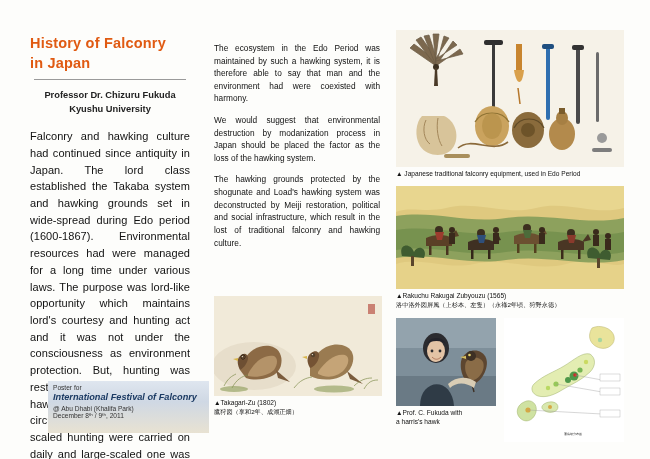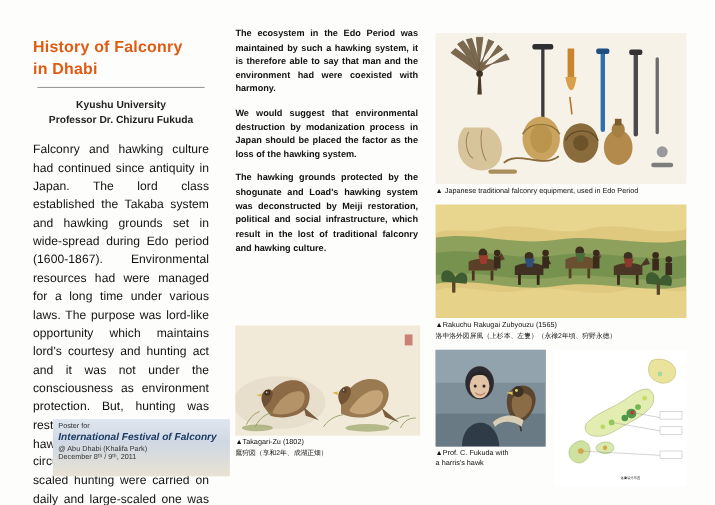--- a/index.html
+++ b/index.html
@@ -55,21 +55,21 @@
     padding:3px 5px;
     box-sizing:border-box;
     overflow:hidden;
   }
   .poster-line1{font-size:6.6px;color:#333;}
   .poster-line2{font-size:9.2px;font-weight:bold;color:#1b3a63;font-style:italic;line-height:1.15;margin-top:1px;}
   .poster-line3{font-size:6.6px;color:#333;margin-top:2px;}
   .poster-line4{font-size:6.6px;color:#333;}
   
   .col-mid{
-    position:absolute;left:214px;top:24px;width:166px;font-weight:bold;
+    position:absolute;left:214px;top:42px;width:166px;
   }
   .mid-text{
     font-size:8.3px;line-height:1.52;text-align:justify;color:#111;
   }
   .mid-text p{margin:0 0 9px 0;}
   
   .fig-takagari{
     position:absolute;left:214px;top:296px;width:168px;height:100px;
     background:#efe9dc;
     overflow:hidden;
@@ -103,26 +103,26 @@
   .map-label{position:absolute;font-size:3px;color:#333;}
 </style>
 </head>
 <body>
 
 <div class="page">
 
   <div class="col-left">
     <div class="title">
       <div>History of Falconry</div>
-      <div>in Dhabi</div>
+      <div>in Japan</div>
     </div>
     <div class="title-rule"></div>
     <div class="author">
+      <div>Professor  Dr. Chizuru Fukuda</div>
       <div>Kyushu University</div>
-      <div>Professor  Dr. Chizuru Fukuda</div>
     </div>
     <div class="body-text">Falconry and hawking culture had continued since antiquity in Japan. The lord class established the Takaba system and hawking grounds set in wide-spread during Edo period (1600-1867). Environmental resources had were managed for a long time under various laws. The purpose was lord-like opportunity which maintains lord's courtesy and hunting act and it was not under the consciousness as environment protection. But, hunting was restricted to the lord class in hawking grounds and there was circular structure which small-scaled hunting were carried on daily and large-scaled one was performed once in decades, and it made the natural habitat of many birds and animals destroyed and multiplied animals were decreased sharply.</div>
   </div>
 
   <div class="poster-box">
     <div class="poster-line1">Poster for</div>
     <div class="poster-line2">International Festival of Falconry</div>
     <div class="poster-line3">@ Abu Dhabi (Khalifa Park)</div>
     <div class="poster-line4">December 8ᵗʰ / 9ᵗʰ, 2011</div>
   </div>

